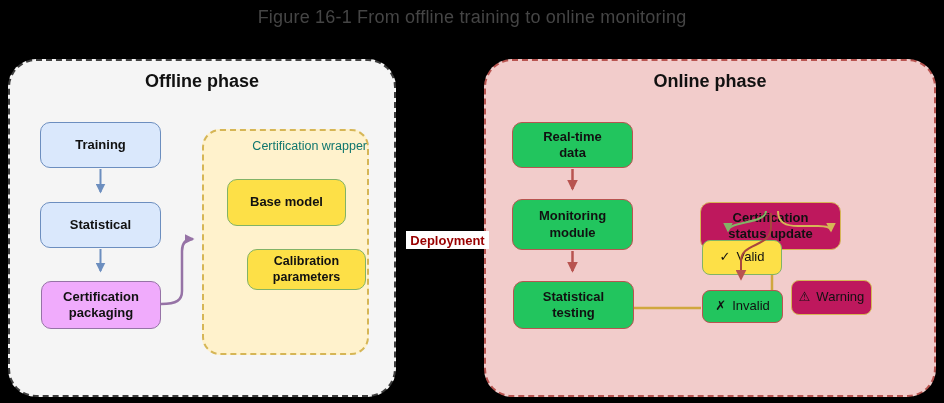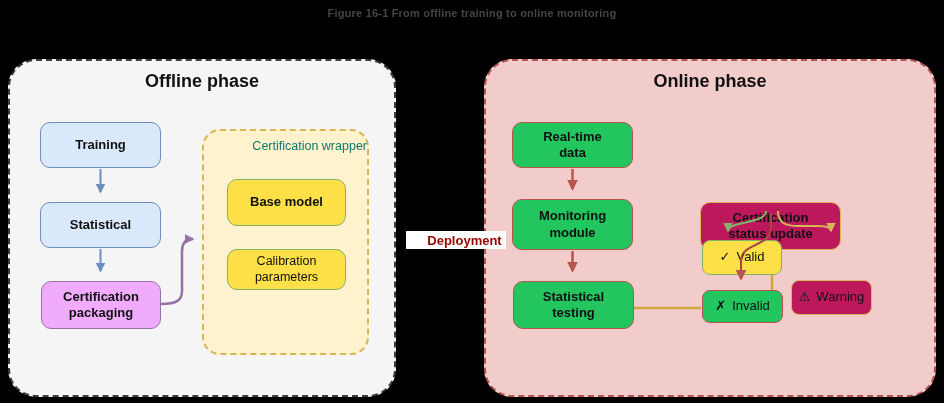--- a/index.html
+++ b/index.html
@@ -3,21 +3,21 @@
 <meta charset="utf-8">
 <style>
   html,body{margin:0;padding:0;}
   body{
     width:944px;height:403px;position:relative;overflow:hidden;
     background:#000000;
     font-family:"Liberation Sans","DejaVu Sans",sans-serif;
   }
   .fig-title{
     position:absolute;left:0;top:7px;width:944px;text-align:center;
-    color:#454545;font-size:11px;font-weight:bold;letter-spacing:.2px;
+    color:#454545;font-size:18px;font-weight:normal;letter-spacing:.2px;
   }
   .panel{
     position:absolute;border-radius:28px;border:2px dashed #444444;
     box-sizing:border-box;
   }
   .panel.offline{left:8px;top:59px;width:388px;height:338px;background:#f5f5f5;border-color:#3d3d3d;}
   .panel.online{left:484px;top:59px;width:452px;height:338px;background:#f2cccb;border-color:#b85450;}
   .panel-title{
     position:absolute;top:10px;left:0;width:100%;text-align:center;
     font-size:18px;font-weight:bold;color:#111;
@@ -37,25 +37,25 @@
   .node .icon{font-weight:normal;font-size:13px;}
   .wrapper-box{
     position:absolute;left:202px;top:129px;width:167px;height:226px;
     background:#fff2cc;border:2px dashed #d6b656;border-radius:18px;
     box-sizing:border-box;z-index:2;
   }
   .wrapper-title{
     position:absolute;top:8px;left:0;width:100%;text-align:right;
     font-size:12.5px;color:#0f766e;font-weight:normal;
   }
-  .regular{font-weight:normal;font-size:12.5px;}
+  .regular{font-weight:bold;font-size:12.5px;margin-left:20px;}
   .deploy-label{
     position:absolute;left:406px;top:231px;width:83px;height:18px;z-index:6;
     background:#ffffff;color:#990000;font-size:13px;font-weight:bold;
-    display:flex;align-items:center;justify-content:center;padding-left:17px;
+    display:flex;align-items:center;justify-content:center;
   }
   svg.layer{position:absolute;left:0;top:0;z-index:1;pointer-events:none;}
   svg.layer.over{z-index:4;}
 </style>
 </head>
 <body>
 
 <div class="fig-title">Figure 16-1 From offline training to online monitoring</div>
 
 <svg class="layer" width="944" height="403">

